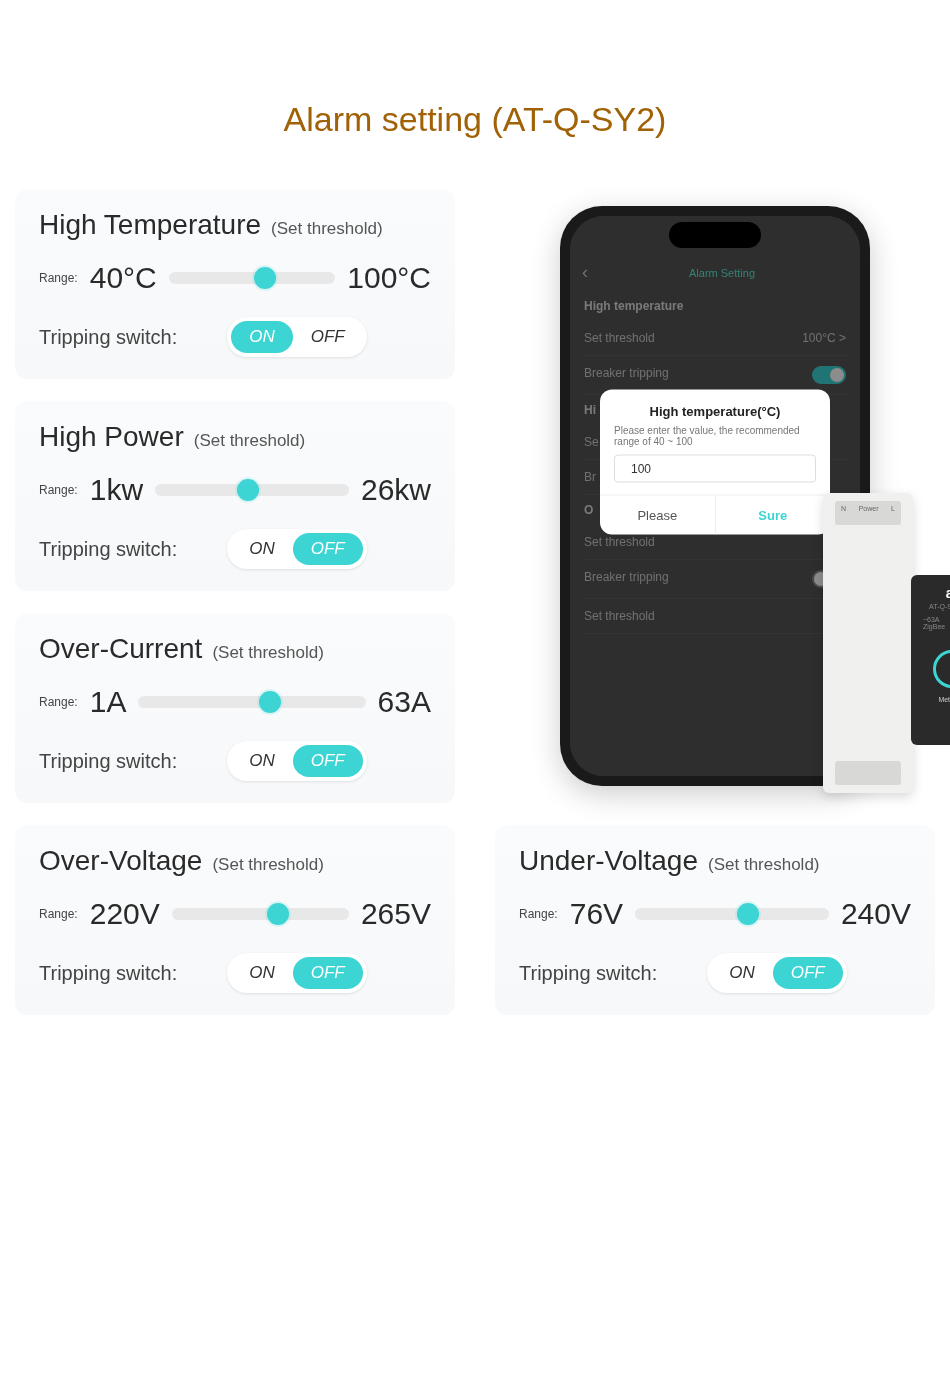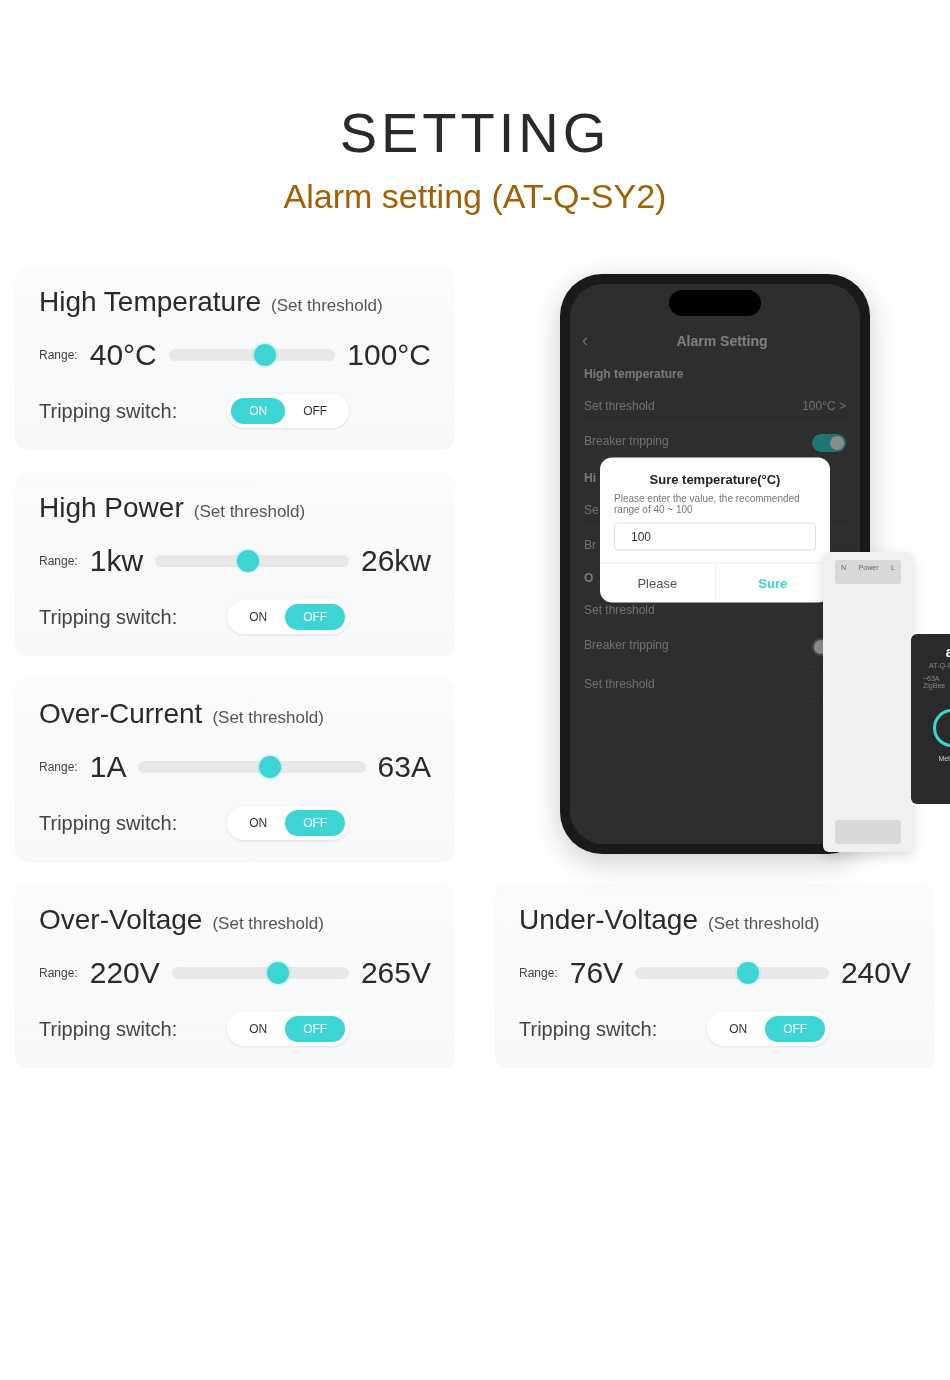--- a/index.html
+++ b/index.html
@@ -71,23 +71,24 @@
     .toggle-pill {
       display: inline-flex;
       background: #fff;
       border-radius: 22px;
       padding: 4px;
       box-shadow: 0 1px 3px rgba(0,0,0,0.1);
     }
     .toggle-opt {
       padding: 6px 18px;
       border-radius: 18px;
-      font-size: 12px;
+      font-size: 17px;
       font-weight: 500;
       color: #333;
+      font-style: italic;
     }
     .toggle-opt.active { background: #3dd4d4; color: #fff; }
     .phone-column {
       grid-row: span 3;
       display: flex;
       align-items: center;
       justify-content: center;
       position: relative;
     }
     .phone-frame {
@@ -115,21 +116,21 @@
       height: 100%;
       background: #555;
       border-radius: 34px;
       overflow: hidden;
       position: relative;
     }
     .phone-dim { position: absolute; inset: 0; background: rgba(0,0,0,0.45); z-index: 5; }
     .phone-content { padding: 46px 12px 0; font-size: 12px; color: #ccc; }
     .phone-topbar { display: flex; align-items: center; gap: 8px; margin-bottom: 8px; }
     .phone-back { font-size: 18px; }
-    .phone-screen-title { flex: 1; text-align: center; font-weight: 700; font-size: 14px; color: #e5e5e5; }
+    .phone-screen-title { flex: 1; text-align: center; font-weight: 400; font-size: 11px; color: #5eead4; }
     .phone-section { font-weight: 600; padding: 8px 2px; color: #ddd; }
     .phone-row {
       display: flex;
       justify-content: space-between;
       padding: 10px 2px;
       border-bottom: 1px solid rgba(255,255,255,0.05);
     }
     .phone-toggle {
       width: 34px;
       height: 18px;
@@ -264,21 +265,20 @@
       grid-template-columns: 440px 440px;
       gap: 22px;
       justify-content: space-between;
       margin-top: 22px;
     }
   </style>
 </head>
 <body>
 
 <div class="header">
-  <div class="header-title">SETTING</div>
   <div class="header-subtitle">Alarm setting (AT-Q-SY2)</div>
 </div>
 
 <div class="content-grid">
 
   <div class="card">
     <div class="card-header">
       <div class="card-title">High Temperature</div>
       <div class="card-hint">(Set threshold)</div>
     </div>
@@ -335,21 +335,21 @@
             <span>Breaker tripping</span>
             <span class="phone-toggle off"></span>
           </div>
           <div class="phone-row">
             <span>Set threshold</span>
             <span>265</span>
           </div>
         </div>
         <div class="phone-dim"></div>
         <div class="dialog">
-          <div class="dialog-title">Sure temperature(°C)</div>
+          <div class="dialog-title">High temperature(°C)</div>
           <div class="dialog-hint">Please enter the value, the recommended range of 40 ~ 100</div>
           <div class="dialog-input">100</div>
           <div class="dialog-buttons">
             <div class="dialog-btn cancel">Please</div>
             <div class="dialog-btn sure">Sure</div>
           </div>
         </div>
       </div>
     </div>
     <div class="device">

